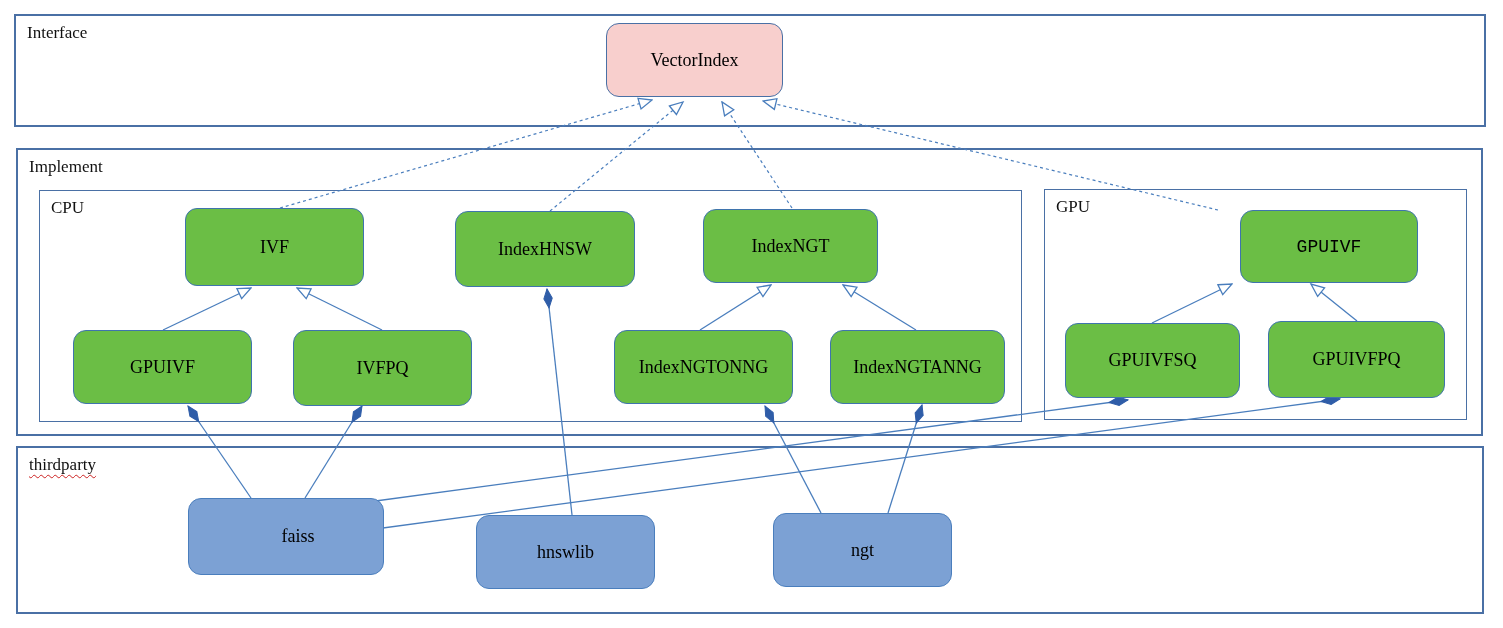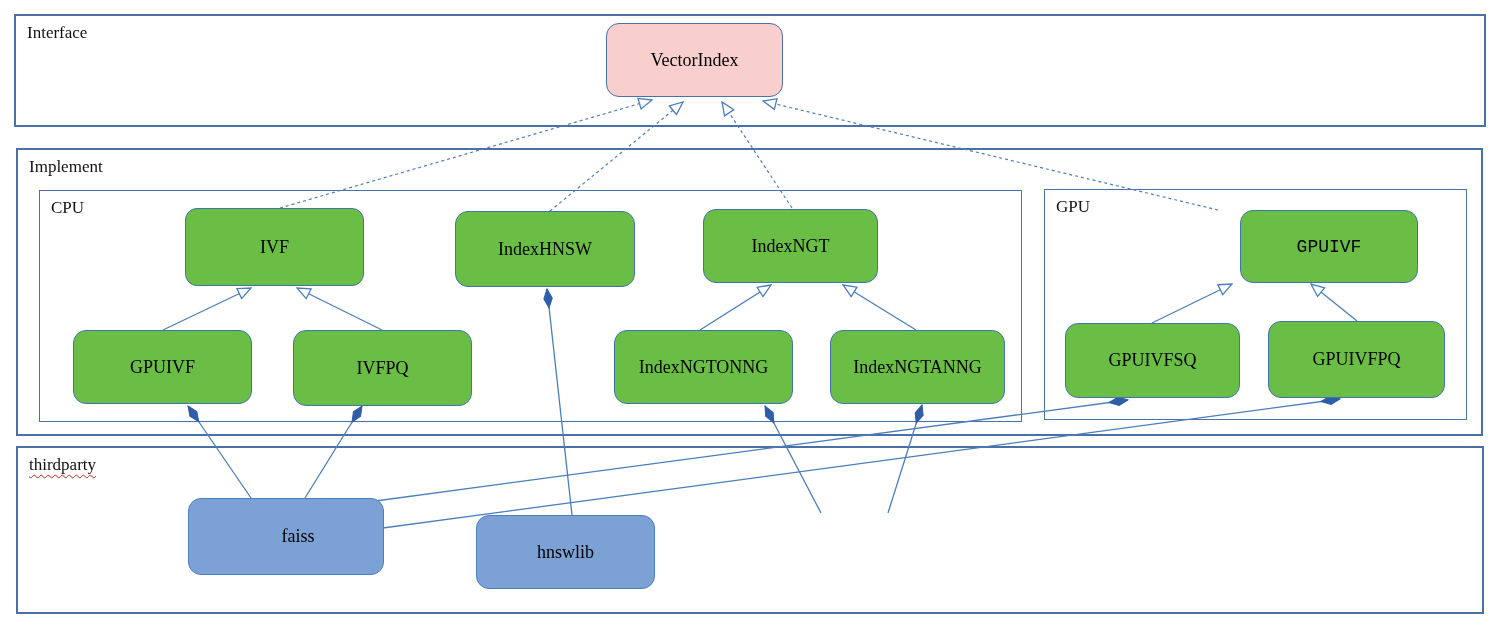--- a/index.html
+++ b/index.html
@@ -180,14 +180,17 @@
   </div>
 
   <div class="node blue" style="left:188px; top:498px; width:196px; height:77px;padding-left:24px;">
     <span>faiss</span>
   </div>
 
   <div class="node blue" style="left:476px; top:515px; width:179px; height:74px;">
     <span>hnswlib</span>
   </div>
 
+  <div class="node blue" style="left:773px; top:513px; width:179px; height:74px;">
+    <span>ngt</span>
+  </div>
 
 </div>
 
 </body></html>

